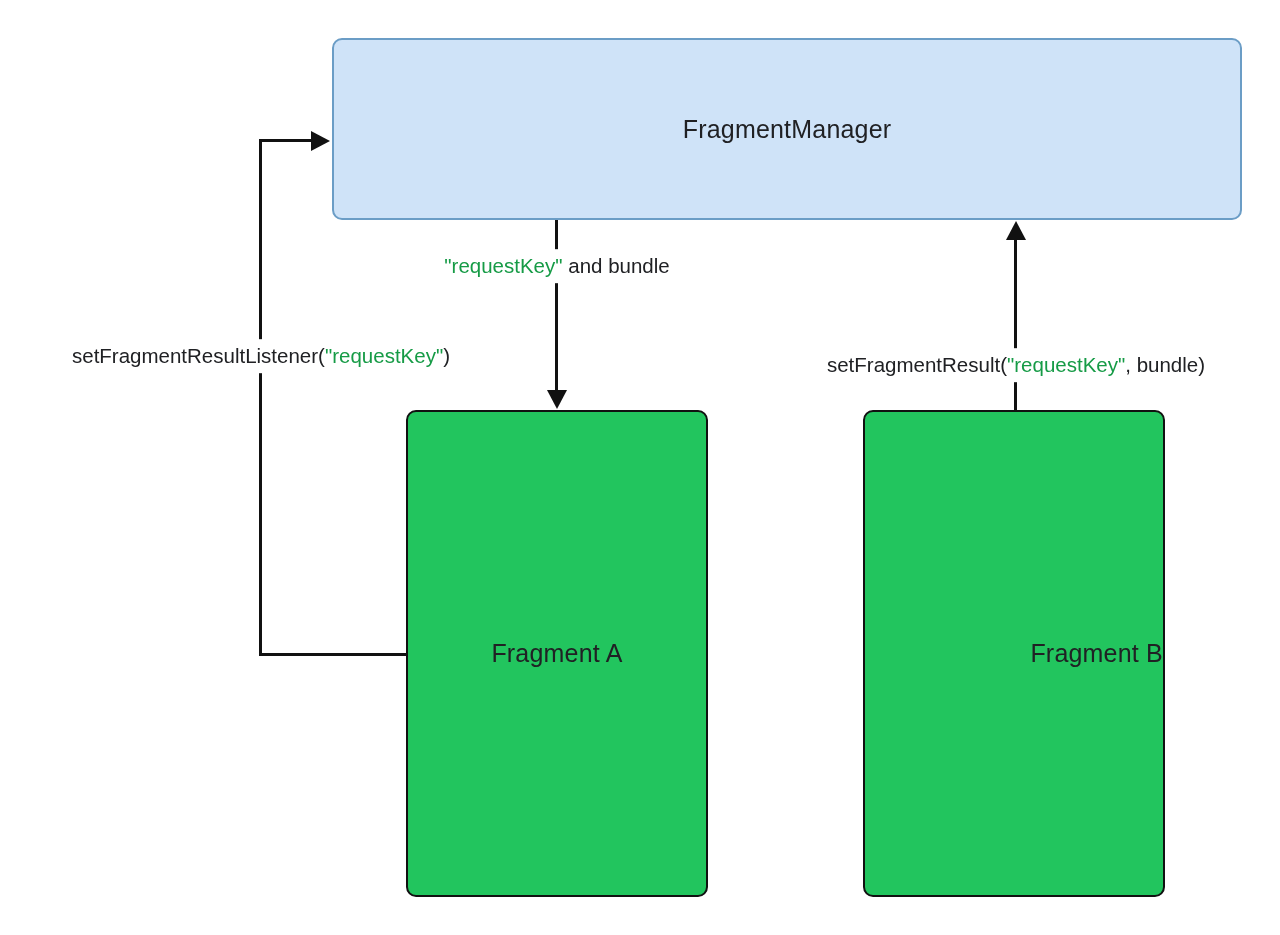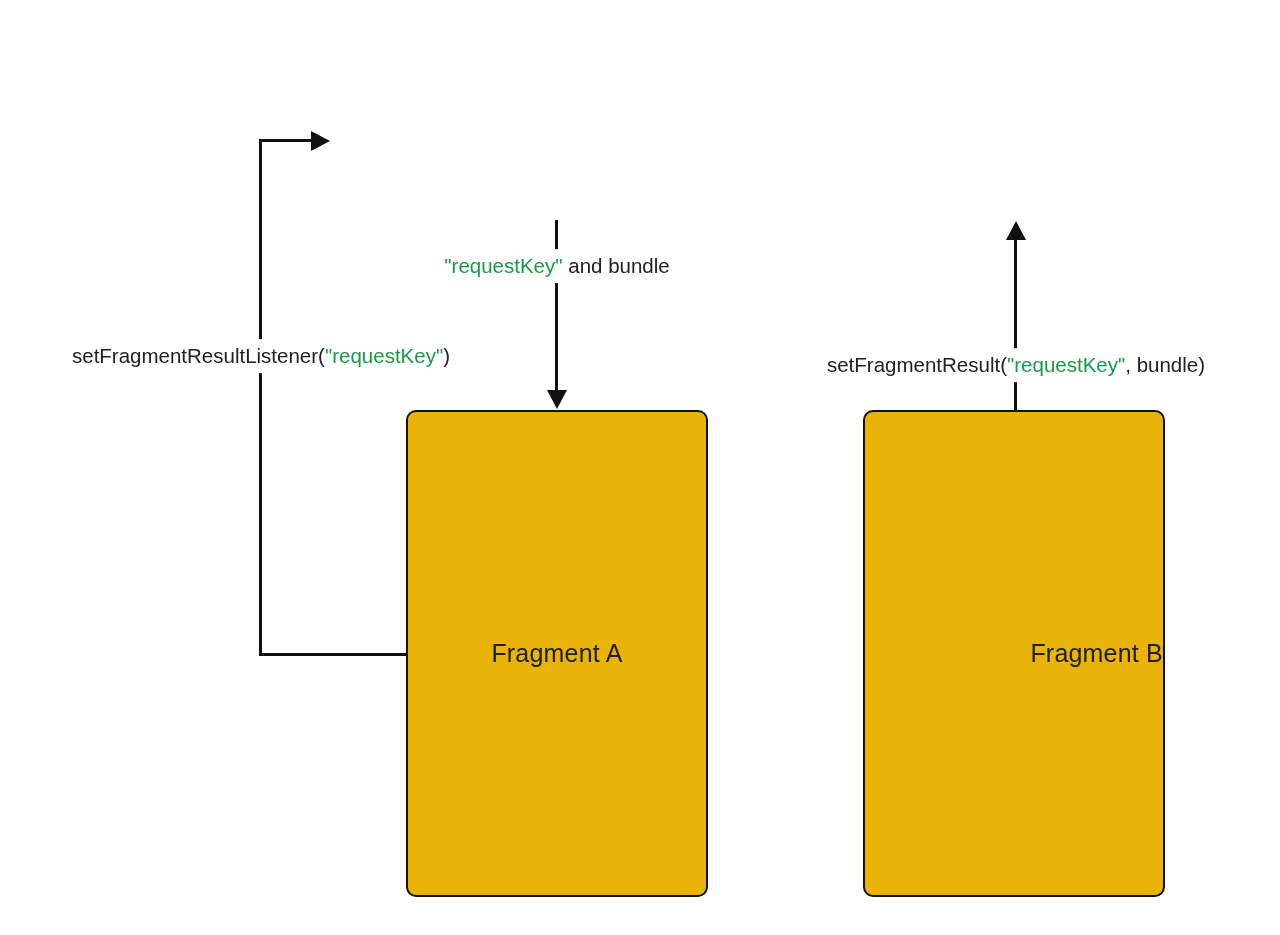--- a/index.html
+++ b/index.html
@@ -30,21 +30,21 @@
     align-items:center;
     justify-content:center;
   }
   .manager-box{
     left:332px; top:38px; width:910px; height:182px;
     background:var(--manager-fill);
     border:2.5px solid var(--manager-border);
     font-size:25px;
   }
   .fragment-box{
-    background:#eab308;
+    background:#22c55e;
     border:2.5px solid var(--line);
     font-size:25px;
   }
   .fragment-a{ left:406px; top:410px; width:302px; height:487px; }
   .fragment-b{ left:863px; top:410px; width:302px; height:487px;justify-content:flex-end; }
   .box-title{ letter-spacing:0.2px; }
 
   
   .line{ position:absolute; background:var(--line); }
   .v{ width:3px; }
@@ -78,20 +78,23 @@
     white-space:nowrap;
     line-height:1.25;
   }
   .key{ color:var(--accent-green); }
 </style>
 </head>
 <body>
 
 <div class="canvas">
 
+  <div class="box manager-box">
+    <span class="box-title">FragmentManager</span>
+  </div>
 
   <div class="box fragment-box fragment-a">
     <span class="box-title">Fragment A</span>
   </div>
 
   <div class="box fragment-box fragment-b">
     <span class="box-title">Fragment B</span>
   </div>
 
   <div class="line h" style="left:259px; top:653px; width:148px;"></div>

